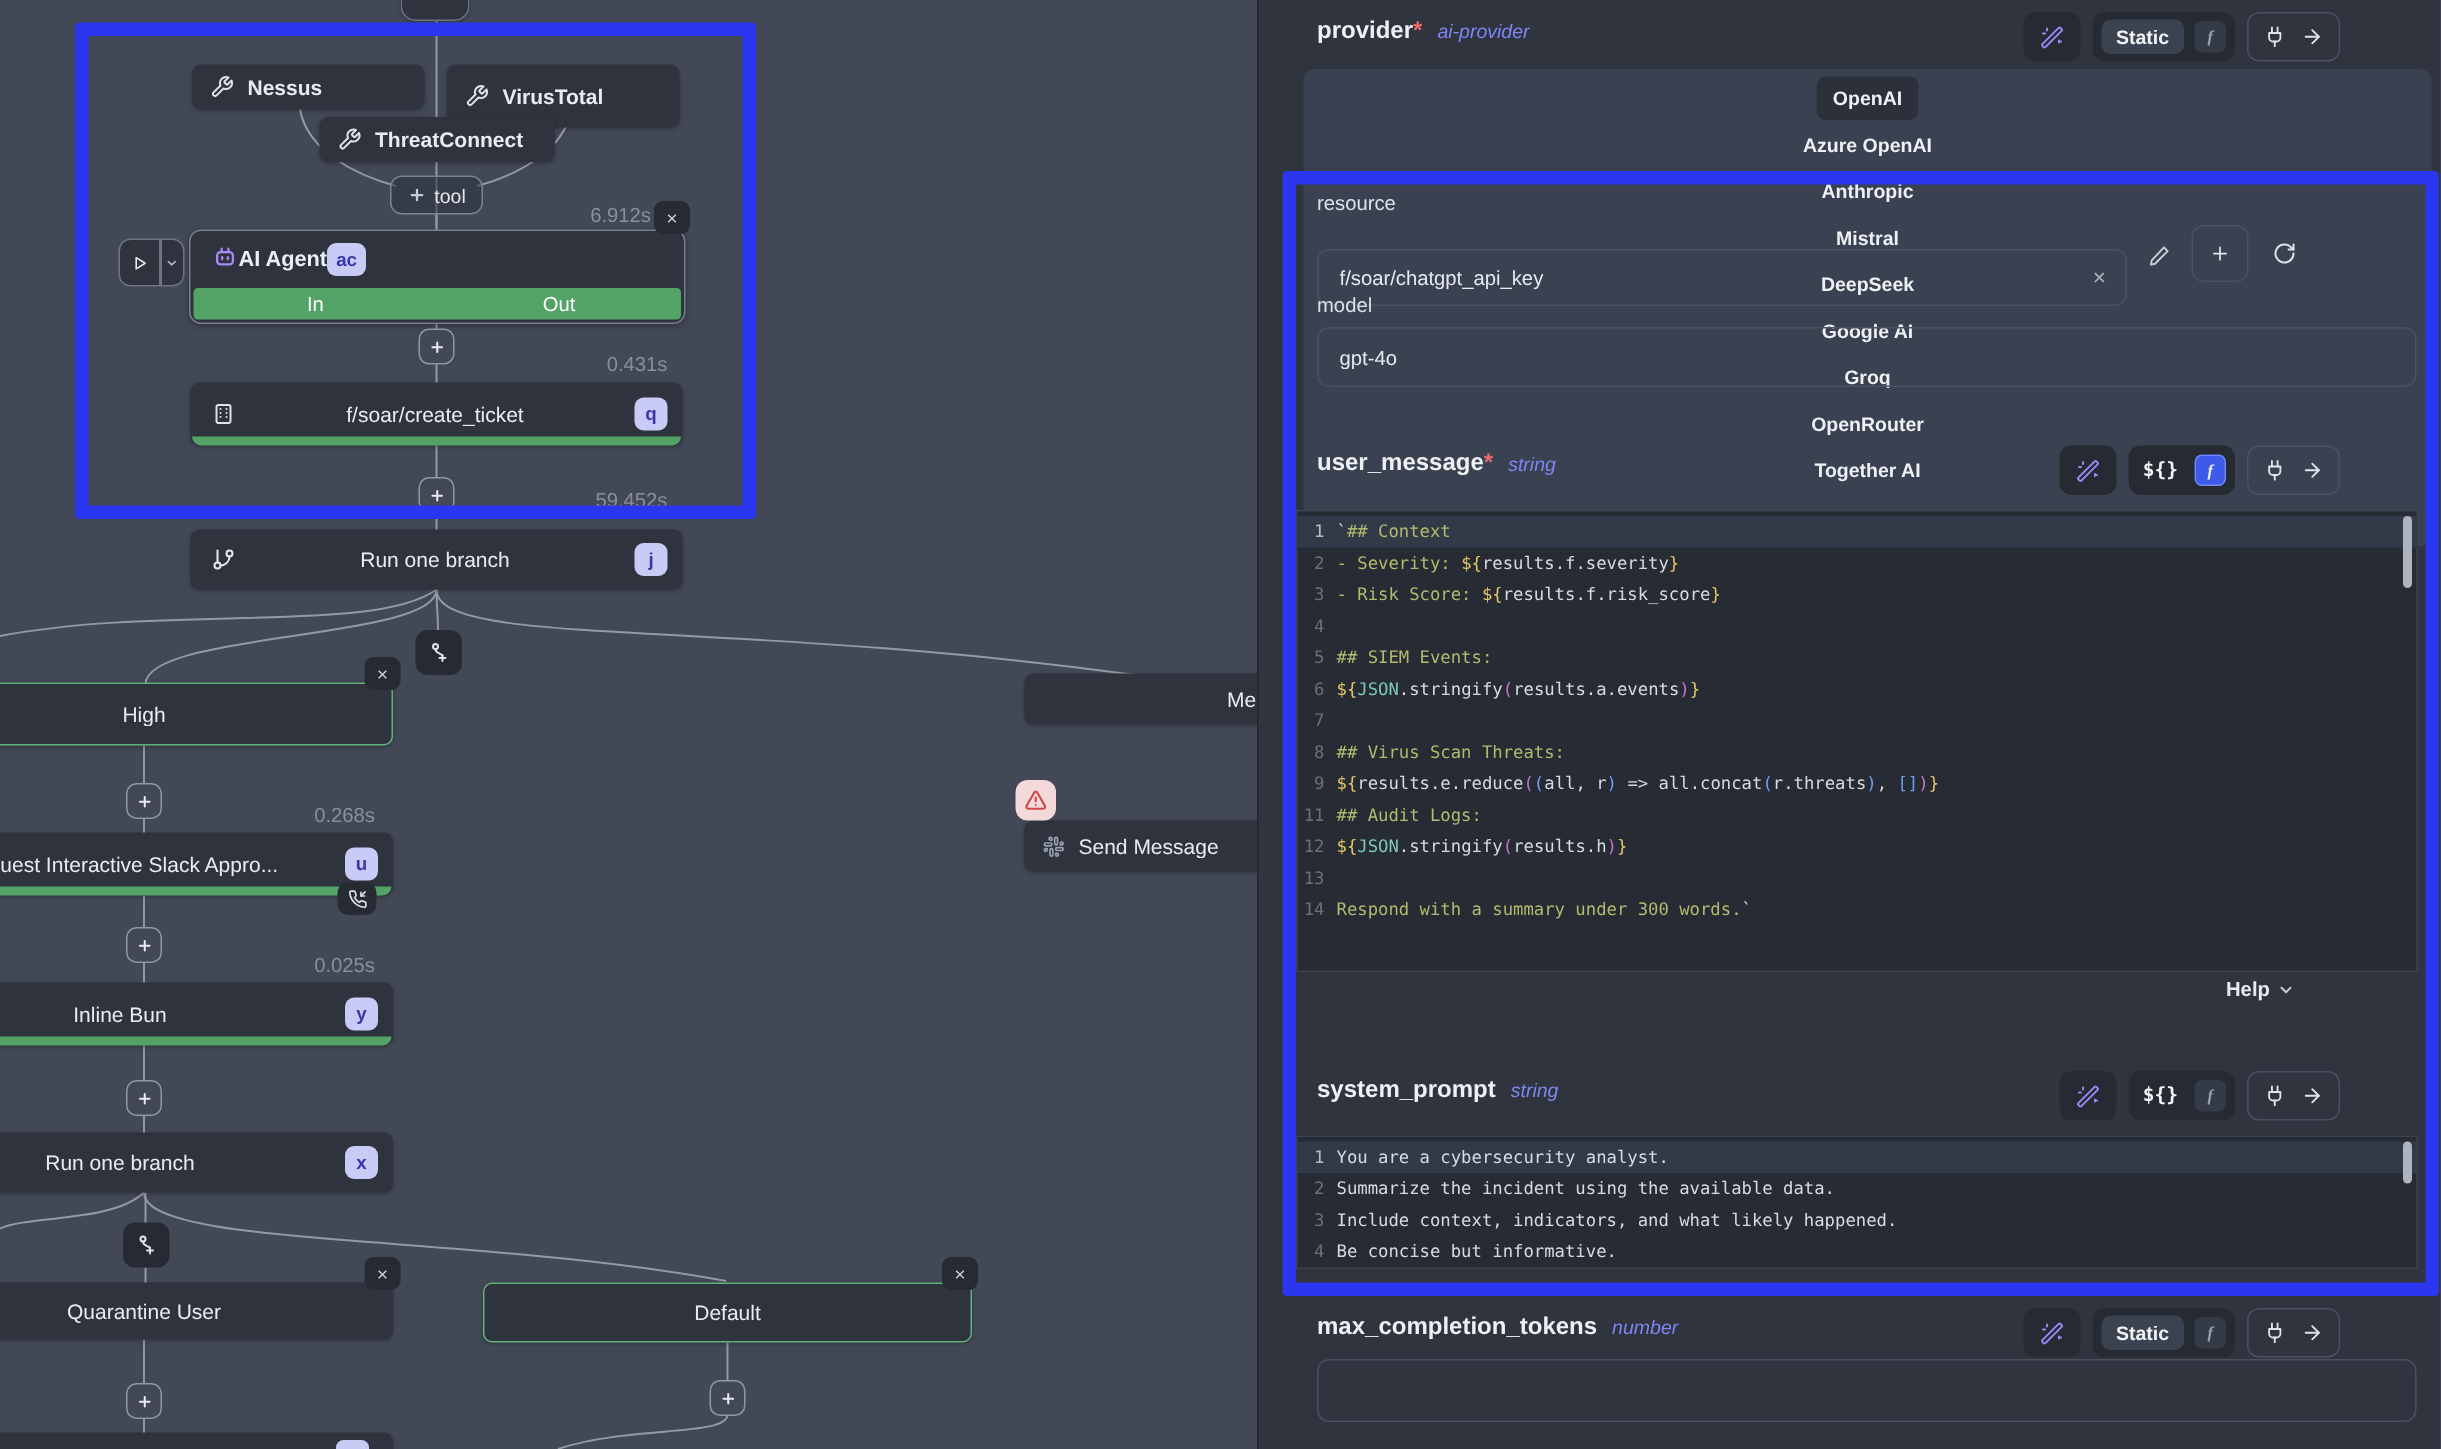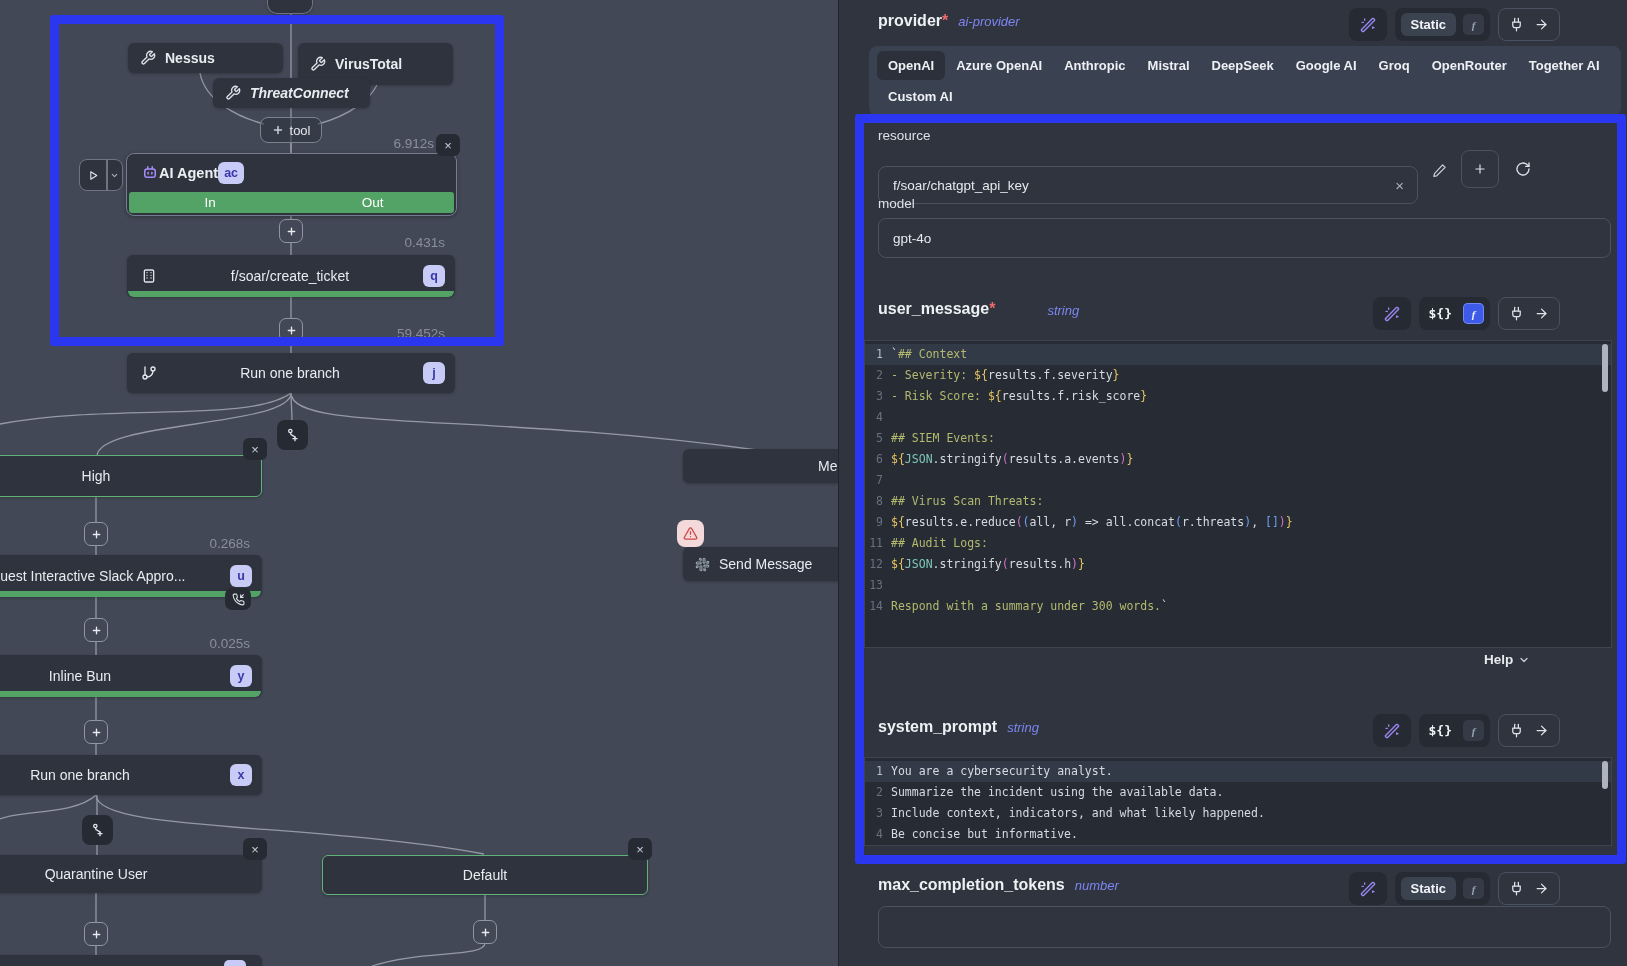--- a/index.html
+++ b/index.html
@@ -59,21 +59,21 @@
     padding:4px 10px; cursor:pointer; }
   .toggle-plain { color:#f2f4f7; font-size:13px; font-weight:700; padding:0 4px; cursor:pointer;
     font-family:"DejaVu Sans Mono", monospace; }
   .fn-ic { width:21px; height:21px; border-radius:5px; background:#343b47; color:#9aa2b1; font-size:11px;
     font-style:italic; font-weight:700; display:flex; align-items:center; justify-content:center; cursor:pointer;
     font-family:"Liberation Serif", serif; }
   .fn-ic.on { background:#3d5ae8; color:#eef2ff; box-shadow:0 0 0 1px #7387f0 inset; }
   .plug-group { height:33px; border:1px solid #4a5160; border-radius:8px; display:flex; align-items:center;
     padding:0 10px; gap:10px; }
   .tabs-wrap { position:absolute; background:#3a4150; border-radius:8px; padding:5px 8px; display:flex;
-    flex-wrap:wrap; align-items:center; row-gap:2px; }
+    flex-wrap:wrap; align-items:center; row-gap:2px;flex-direction:column; }
   .tab { color:#edf0f4; font-size:13px; font-weight:700; padding:7px 11px; border-radius:6px; cursor:pointer; white-space:nowrap; }
   .tab.sel { background:#2b303a; }
   .fld-label { font-size:13.5px; color:#dde1e8; font-weight:500; }
   .fld-input { position:absolute; border:1px solid #4a5160; border-radius:8px; background:transparent;
     display:flex; align-items:center; }
   .fld-input input { flex:1; background:transparent; border:none; outline:none; color:#e6e9ee; font-size:13.5px;
     padding:0 14px; font-family:"Liberation Sans", sans-serif; width:100%; }
   .fld-x { color:#aab1bd; font-size:15px; padding:0 13px; cursor:pointer; }
   .sq-btn { position:absolute; border:1px solid #4a5160; border-radius:8px; display:flex; align-items:center;
     justify-content:center; color:#dfe3ea; cursor:pointer; background:transparent; }
@@ -148,21 +148,21 @@
       </span>
       <span class="lbl" style="text-align:left; margin-left:9px; font-weight:600;">VirusTotal</span>
     </div>
 
     <div class="node" style="left:213px; top:78px; width:157px; height:30px; z-index:3;">
       <span class="ic">
         <svg width="16" height="16" viewBox="0 0 24 24" fill="none" stroke="#dfe3ea" stroke-width="2" stroke-linecap="round" stroke-linejoin="round">
             <path d="M14.7 6.3a1 1 0 0 0 0 1.4l1.6 1.6a1 1 0 0 0 1.4 0l3.77-3.77a6 6 0 0 1-7.94 7.94l-6.91 6.91a2.12 2.12 0 0 1-3-3l6.91-6.91a6 6 0 0 1 7.94-7.94l-3.76 3.76z"></path>
           </svg>
       </span>
-      <span class="lbl" style="text-align:left; margin-left:9px; font-weight:600;font-style:italic;">ThreatConnect</span>
+      <span class="lbl" style="text-align:left; margin-left:9px; font-weight:600;">ThreatConnect</span>
     </div>
 
     <div class="pill-tool" style="left:260px; top:117px; width:62px; height:26px;">
       <svg width="12" height="12" viewBox="0 0 24 24" fill="none" stroke="#c9cedb" stroke-width="3" stroke-linecap="round">
           <path d="M12 5v14M5 12h14"></path>
         </svg>
       <span>tool</span>
     </div>
 
     <div class="timing" style="left:360px; top:136px;">6.912s</div>
@@ -438,21 +438,21 @@
           <path d="M21 12a9 9 0 1 1-2.64-6.36L21 8"></path>
           <path d="M21 3v5h-5"></path>
         </svg>
     </span>
 
     <div class="p-abs fld-label" style="left:39px; top:196px;">model</div>
     <div class="fld-input" style="left:39px; top:218px; width:733px; height:40px;">
       <input readonly="" value="gpt-4o" style="">
     </div>
 
-    <div class="p-abs" style="left:39px; top:300px; display:flex; align-items:flex-end;gap:42px;">
+    <div class="p-abs" style="left:39px; top:300px; display:flex; align-items:center;">
       <span class="sec-title"><span>user_message</span><span class="req">*</span></span>
       <span class="sec-type">string</span>
     </div>
     <div class="btn-cluster" style="top:297px;">
       <span class="icon-btn">
         <svg width="16" height="16" viewBox="0 0 24 24" fill="none" stroke="#9d86f5" stroke-width="2" stroke-linecap="round" stroke-linejoin="round">
             <path d="m21.64 3.64-1.28-1.28a1.21 1.21 0 0 0-1.72 0L2.36 18.64a1.21 1.21 0 0 0 0 1.72l1.28 1.28a1.2 1.2 0 0 0 1.72 0L21.64 5.36a1.2 1.2 0 0 0 0-1.72Z"></path>
             <path d="M7 5V3"></path>
             <path d="M19 15v2"></path>
             <path d="M5 8H3"></path>

